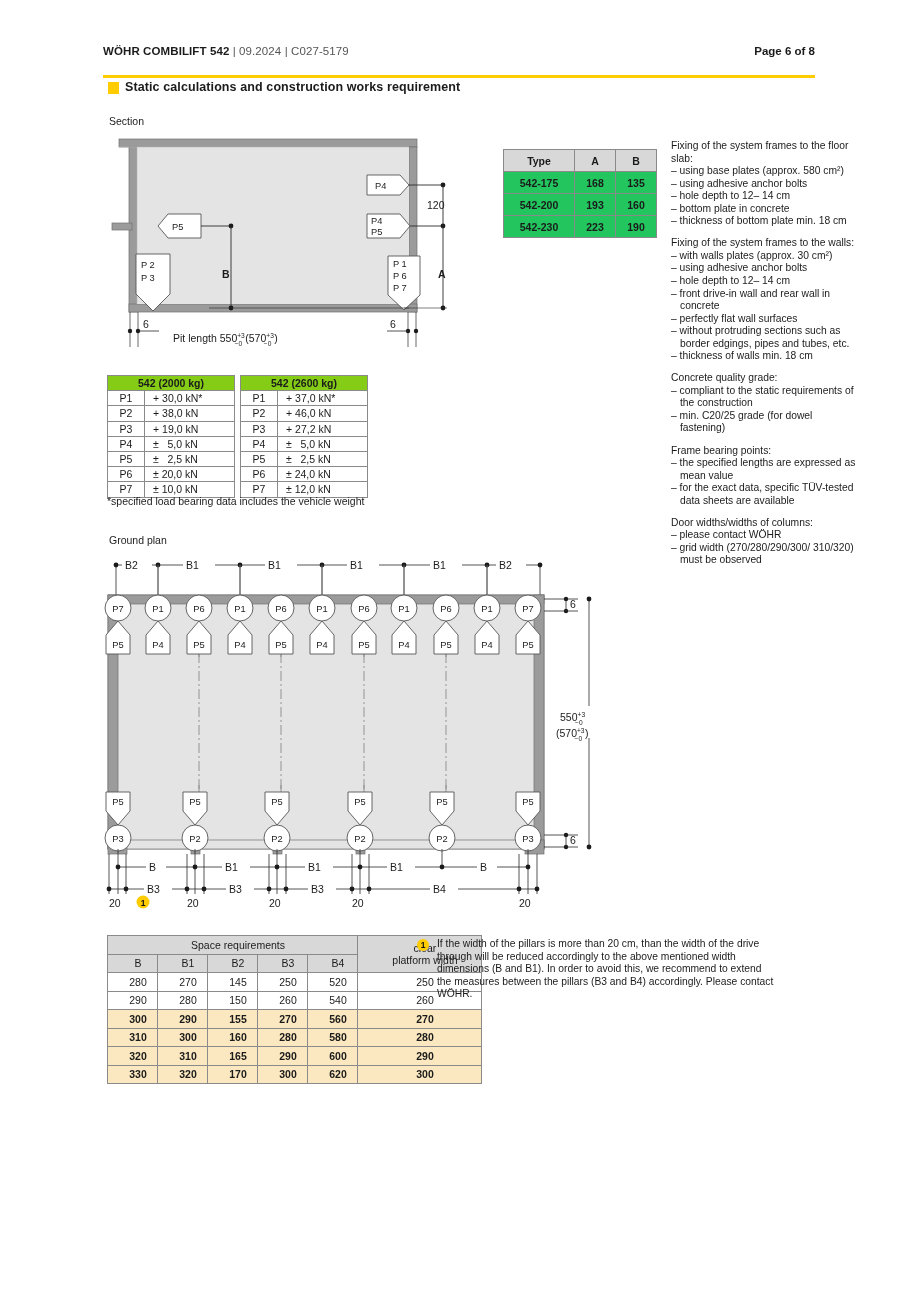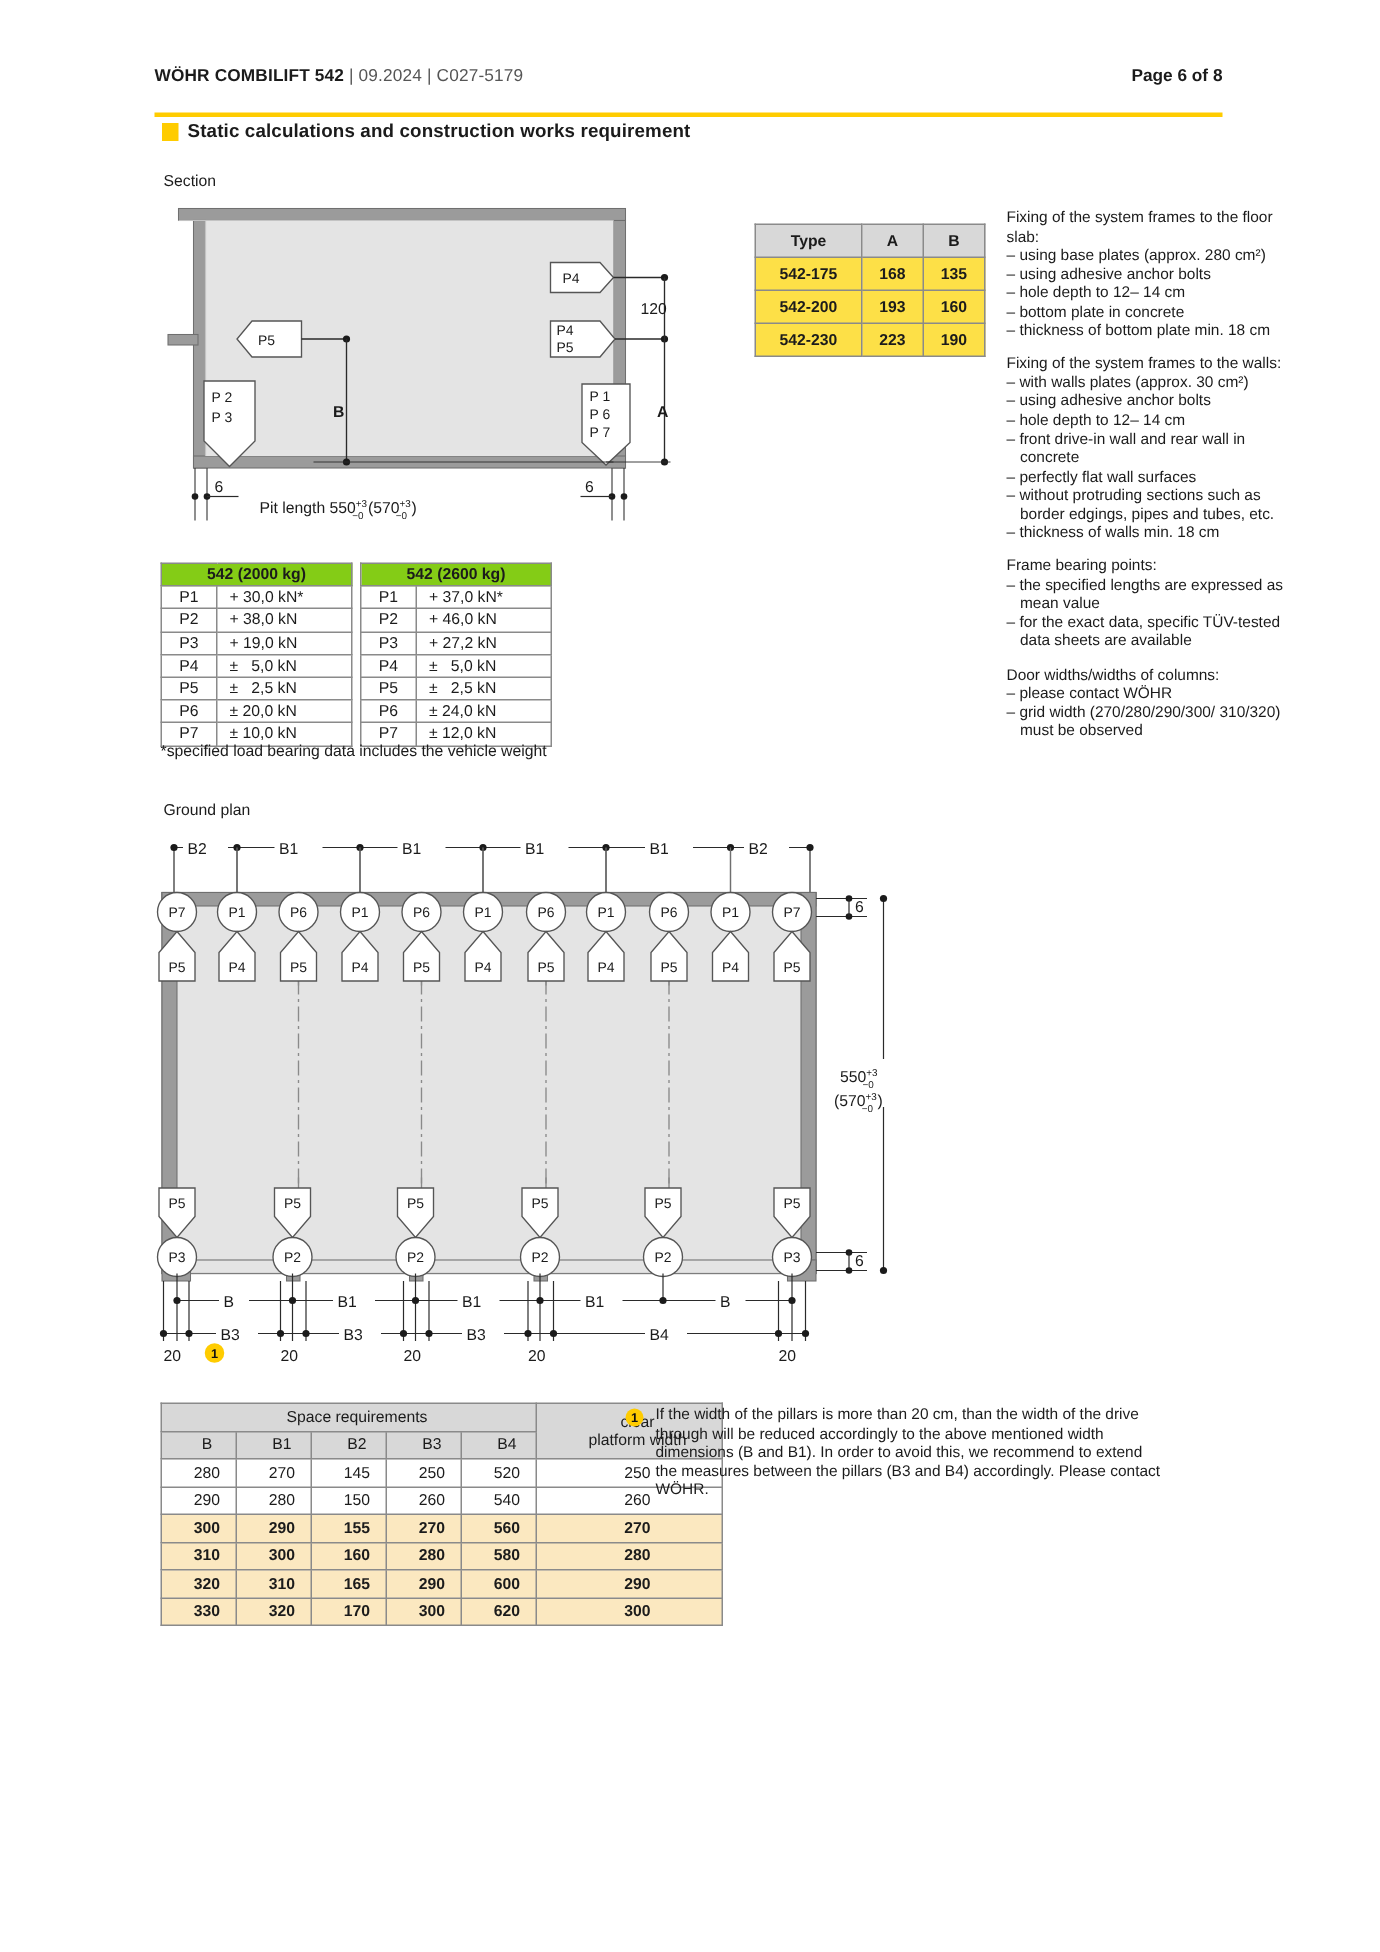--- a/index.html
+++ b/index.html
@@ -21,21 +21,21 @@
   #header-rule{left:103px;top:38px;width:712px;height:2.5px;background:#FFCC00;}
 
   #section-title-bar{left:108px;top:45px;height:12px;width:11px;background:#FFCC00;}
   #section-title{left:125px;top:43px;font-size:12.5px;font-weight:bold;letter-spacing:.1px;}
 
   .caption{font-size:10.5px;color:#1b1b1b;}
 
   
   table{border-collapse:collapse;}
   .tbl td,.tbl th{border:1px solid #8a8a8a;font-size:10.5px;padding:1px 4px;
-    text-align:center;background:#fde047;color:#1b1b1b;}
+    text-align:center;background:#22c55e;color:#1b1b1b;}
   .tbl th{background:#d8d8d8;font-weight:bold;}
 
   
   #type-table{left:503px;top:112px;}
   #type-table td,#type-table th{height:19px;font-weight:bold;}
   #type-table .c-type{width:62px;}
   #type-table .c-ab{width:32px;}
   #type-table thead th{background:#d8d8d8;}
 
   
@@ -217,35 +217,40 @@
         <td>542-230</td>
         <td>223</td>
         <td>190</td>
       </tr>
     </tbody>
   </table>
 
   <div class="abs" id="info-col">
     <p>
       <span>Fixing of the system frames to the floor slab:</span><br>
-      <span class="li" style="display:block">– using base plates (approx. 280 cm²)</span>
+      <span class="li" style="display:block">– using base plates (approx. 580 cm²)</span>
       <span class="li" style="display:block">– using adhesive anchor bolts</span>
       <span class="li" style="display:block">– hole depth to  12– 14 cm</span>
       <span class="li" style="display:block">– bottom plate in concrete</span>
       <span class="li" style="display:block">– thickness of bottom plate min. 18 cm</span>
     </p>
     <p>
       <span>Fixing of the system frames to the walls:</span><br>
       <span class="li" style="display:block">– with walls plates (approx. 30 cm²)</span>
       <span class="li" style="display:block">– using adhesive anchor bolts</span>
       <span class="li" style="display:block">– hole depth to  12– 14 cm</span>
       <span class="li" style="display:block">– front drive-in wall and rear wall in concrete</span>
       <span class="li" style="display:block">– perfectly flat wall surfaces</span>
       <span class="li" style="display:block">– without protruding sections such as border edgings, pipes and tubes, etc.</span>
       <span class="li" style="display:block">– thickness of walls min.  18 cm</span>
+    </p>
+    <p>
+      <span>Concrete quality grade:</span><br>
+      <span class="li" style="display:block">– compliant to the static requirements of the construction</span>
+      <span class="li" style="display:block">– min. C20/25 grade (for dowel fastening)</span>
     </p>
     <p>
       <span>Frame bearing points:</span><br>
       <span class="li" style="display:block">– the specified lengths are expressed as mean value</span>
       <span class="li" style="display:block">– for the exact data, specific TÜV-tested data sheets are available</span>
     </p>
     <p>
       <span>Door widths/widths of columns:</span><br>
       <span class="li" style="display:block">– please contact WÖHR</span>
       <span class="li" style="display:block">– grid width (270/280/290/300/ 310/320) must be observed</span>

